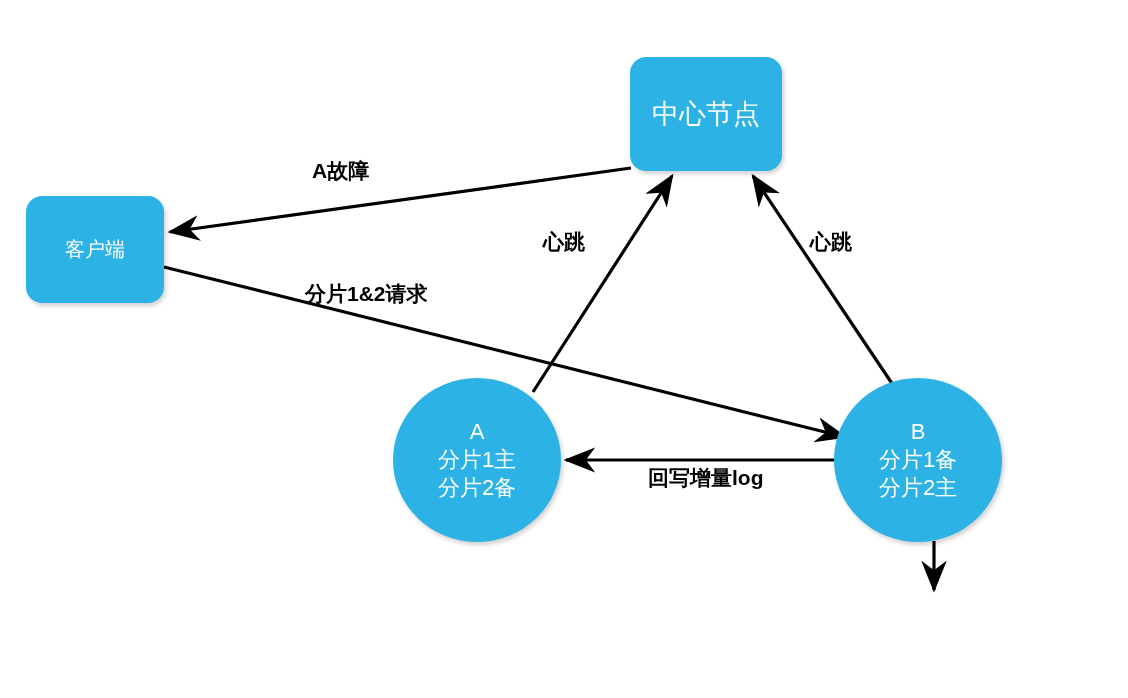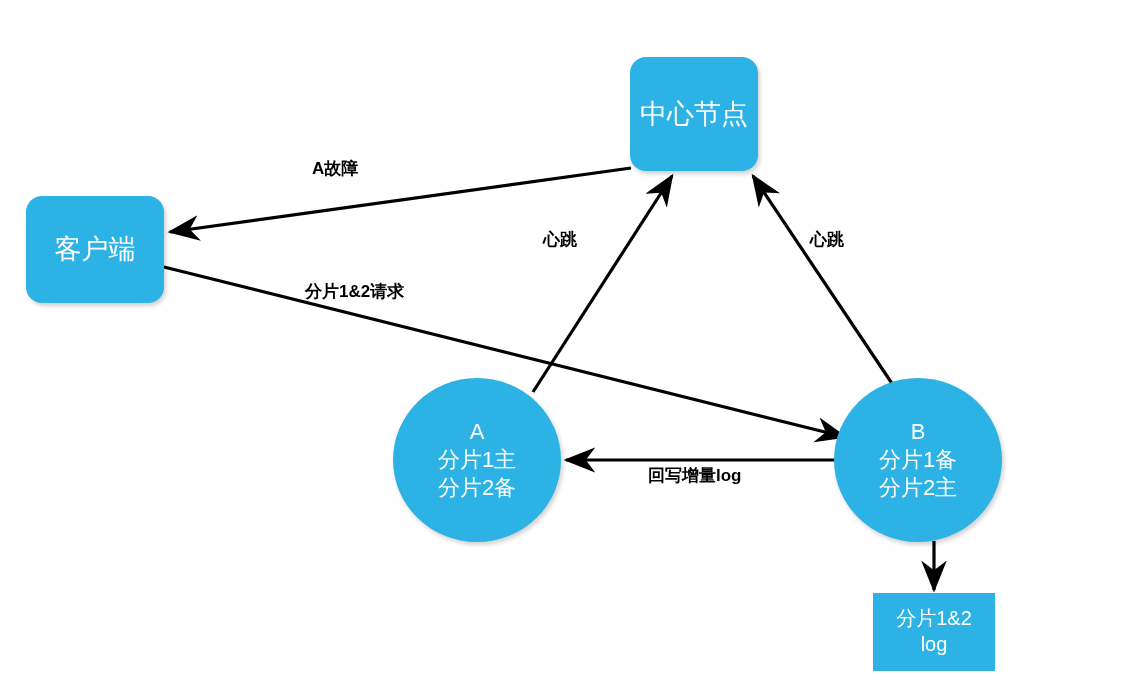--- a/index.html
+++ b/index.html
@@ -49,21 +49,21 @@
     box-shadow: none;
   }
   .node-line {
     line-height: 1.28;
     white-space: nowrap;
   }
   .edge-label {
     position: absolute;
     font-weight: bold;
     color: #000000;
-    font-size: 17px;
+    font-size: 21px;
     white-space: nowrap;
     z-index: 3;
     font-family: "Liberation Sans", "DejaVu Sans", sans-serif;
   }
 </style>
 </head>
 <body>
 
 <div id="canvas">
 
@@ -80,44 +80,40 @@
 
     <line x1="533" y1="392" x2="672" y2="176" stroke="#000000" stroke-width="3.2" marker-end="url(#arrowhead)"></line>
 
     <line x1="893" y1="385" x2="753" y2="176" stroke="#000000" stroke-width="3.2" marker-end="url(#arrowhead)"></line>
 
     <line x1="848" y1="460" x2="566" y2="460" stroke="#000000" stroke-width="3.2" marker-end="url(#arrowhead)"></line>
 
     <line x1="934" y1="541" x2="934" y2="590" stroke="#000000" stroke-width="3.2" marker-end="url(#arrowhead)"></line>
   </svg>
 
-  <div class="node node-rounded" style="left:630px; top:57px; width:128px; height:114px; font-size:27px;">
+  <div class="node node-rounded" style="left:630px; top:57px; width:152px; height:114px; font-size:27px;">
     <div class="node-line">中心节点</div>
   </div>
 
-  <div class="node node-rounded" style="left:26px; top:196px; width:138px; height:107px; font-size:27px;">
+  <div class="node node-rounded" style="left:26px; top:196px; width:138px; height:107px; font-size:20px;">
     <div class="node-line">客户端</div>
   </div>
 
   <div class="node node-circle" style="left:393px; top:378px; width:168px; height:164px; font-size:22px;">
     <div class="node-line">A</div>
     <div class="node-line">分片1主</div>
     <div class="node-line">分片2备</div>
   </div>
 
   <div class="node node-circle" style="left:834px; top:378px; width:168px; height:164px; font-size:22px;">
     <div class="node-line">B</div>
     <div class="node-line">分片1备</div>
     <div class="node-line">分片2主</div>
   </div>
 
-  <div class="node node-square" style="left:873px; top:593px; width:122px; height:78px; font-size:20px;">
-    <div class="node-line">分片1&amp;2</div>
-    <div class="node-line">log</div>
-  </div>
 
   <div class="edge-label" style="left:312px; top:157px;">A故障</div>
 
   <div class="edge-label" style="left:305px; top:268px;margin-top:12px;">分片1&amp;2请求</div>
 
   <div class="edge-label" style="left:543px; top:228px;">心跳</div>
 
   <div class="edge-label" style="left:810px; top:228px;">心跳</div>
 
   <div class="edge-label" style="left:648px; top:432px;margin-top:32px;">回写增量log</div>

